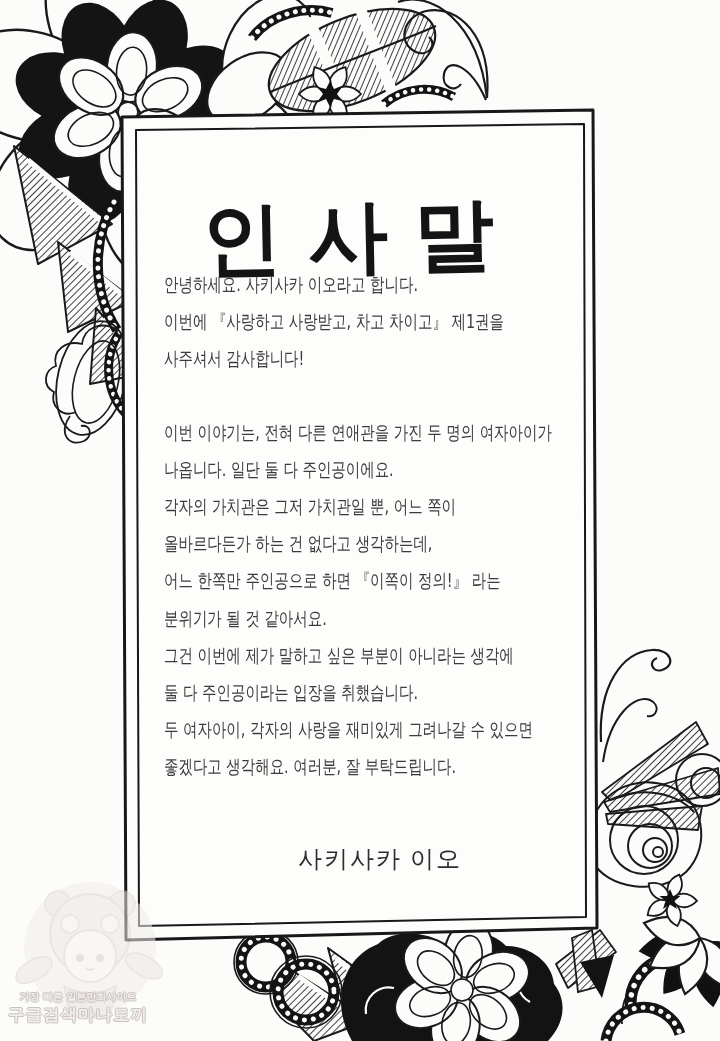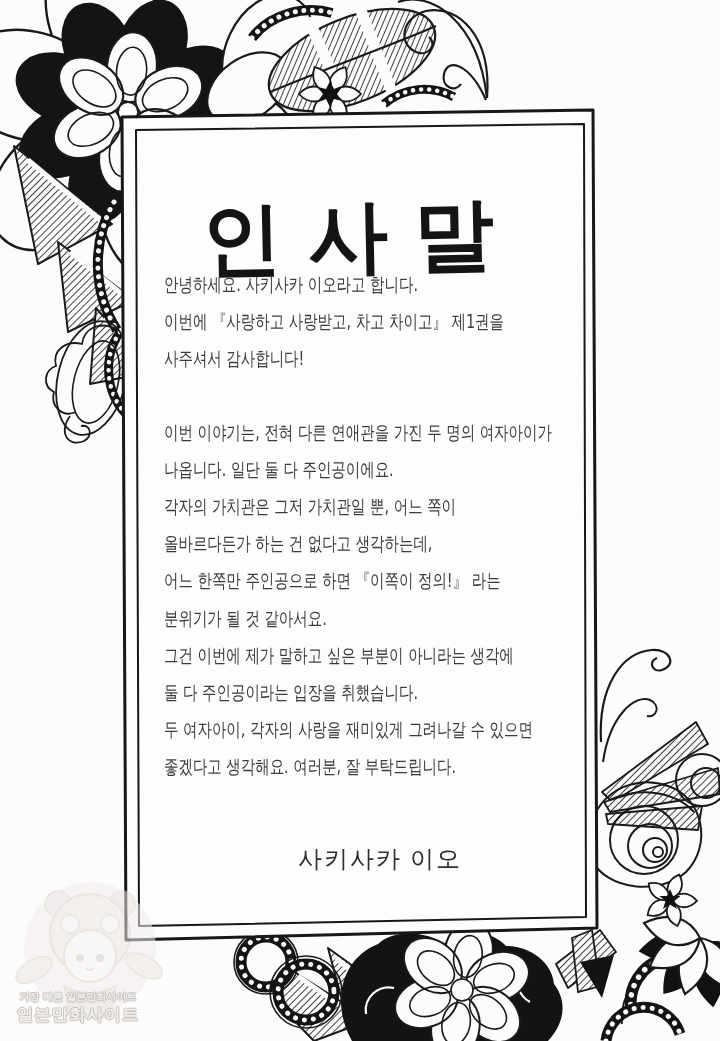--- a/index.html
+++ b/index.html
@@ -272,16 +272,16 @@
       <circle cx="84" cy="56" r="40" fill="#ece5e3" stroke="#dcd3d1" stroke-width="2"></circle>
       <circle cx="64" cy="46" r="9" fill="#f6f2f0" stroke="#dcd3d1" stroke-width="1.5"></circle>
       <circle cx="104" cy="46" r="9" fill="#f6f2f0" stroke="#dcd3d1" stroke-width="1.5"></circle>
       <circle cx="84" cy="78" r="26" fill="#f7f3f1" stroke="#dcd3d1" stroke-width="1.8"></circle>
       <circle cx="74" cy="80" r="4" fill="#d6cdcb"></circle>
       <circle cx="94" cy="80" r="4" fill="#d6cdcb"></circle>
       <path d="M 80 90 Q 84 94 88 90" stroke="#d6cdcb" stroke-width="1.5" fill="none"></path>
       <path d="M 58 108 Q 84 122 110 108 L 104 140 L 64 140 Z" fill="#e7e0de" stroke="#dcd3d1" stroke-width="1.5"></path>
     </svg>
     <div class="wm-line wm-tagline">가장 빠른 일본만화사이트</div>
-    <div class="wm-line wm-sitename">일본만화사이트</div>
+    <div class="wm-line wm-sitename">구글검색마나토끼</div>
   </div>
 
 </div>
 
 </body></html>

